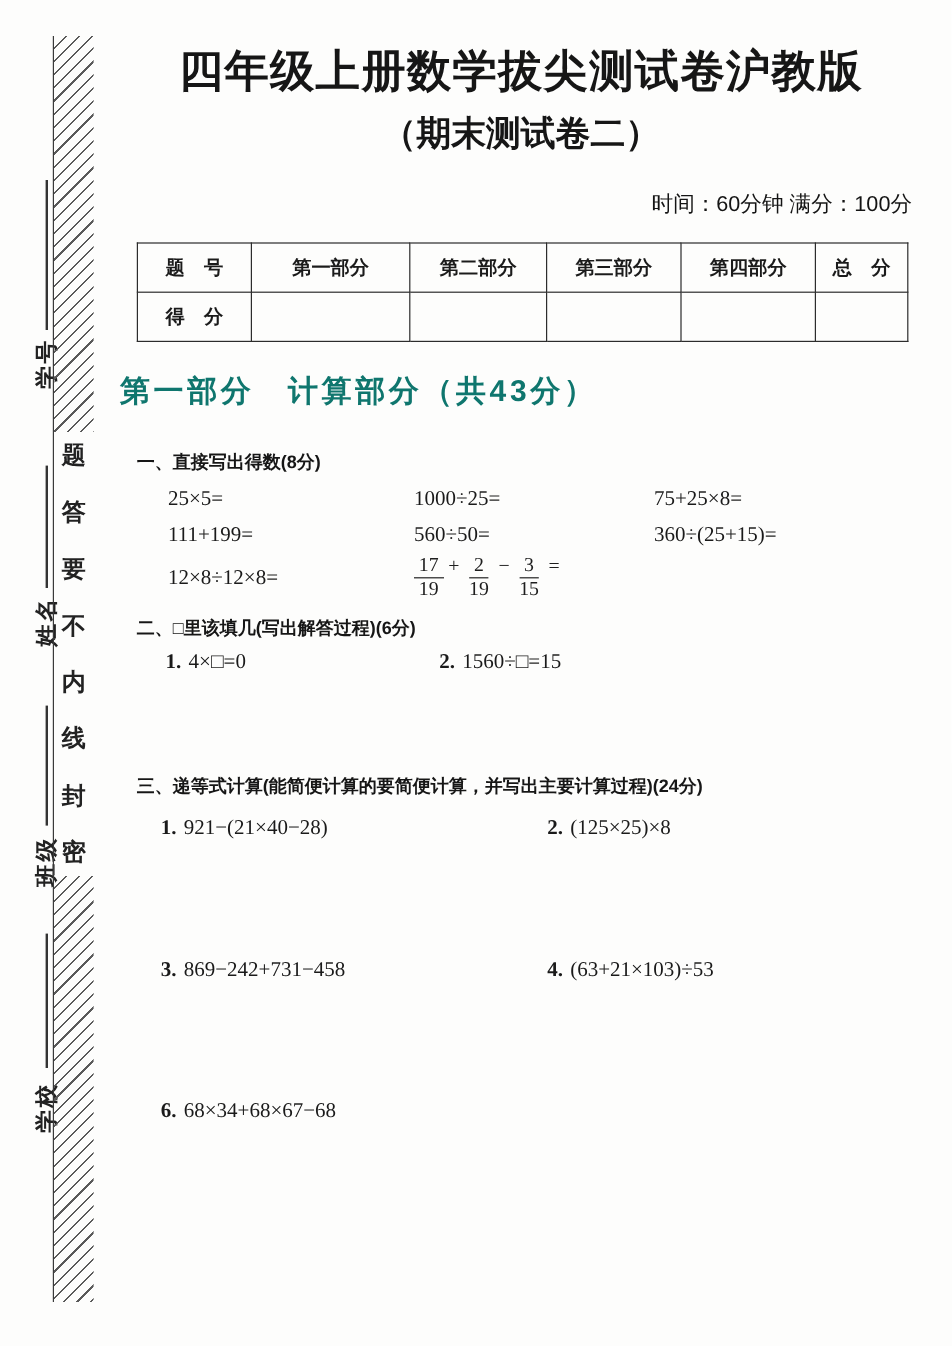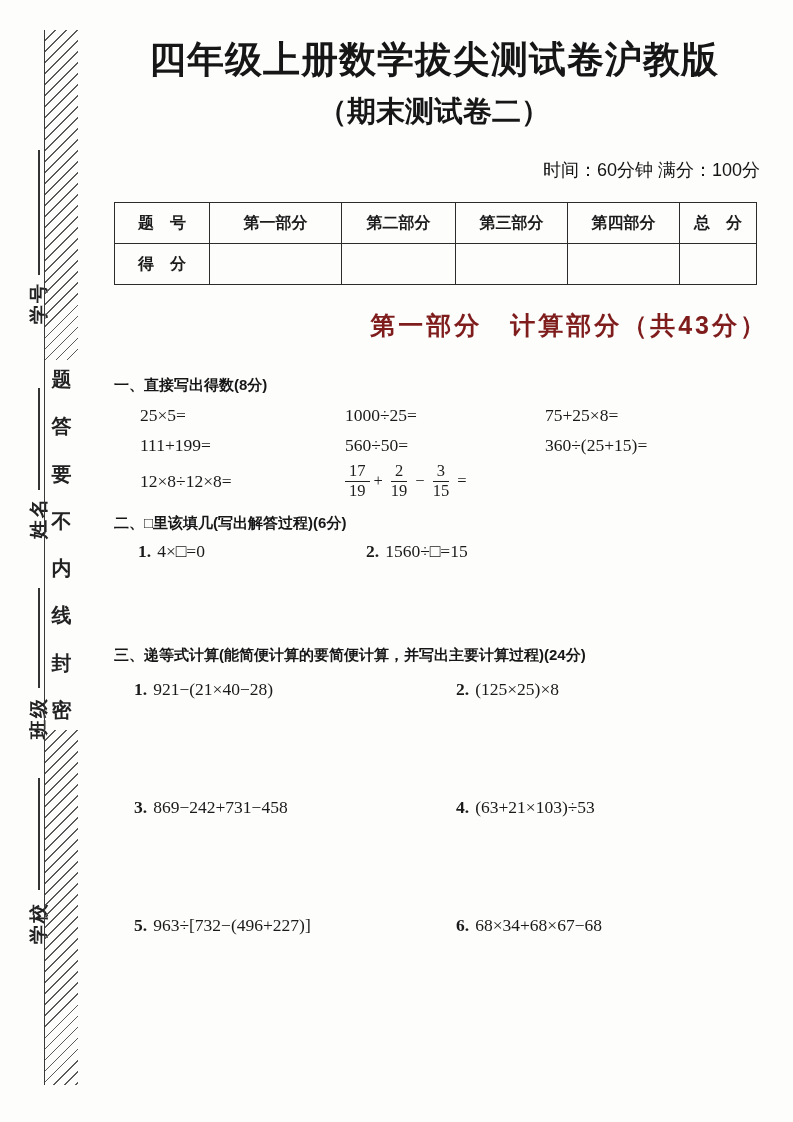--- a/index.html
+++ b/index.html
@@ -49,34 +49,34 @@
     border-collapse:collapse;margin:20px 8px 0 14px;width:642px;table-layout:fixed;
   }
   table.score td{
     border:1.6px solid #2c2c2c;height:38px;text-align:center;
     font-size:16px;font-weight:600;color:#1b1b1b;
   }
   col.c0{width:95px;}col.c1{width:132px;}col.c2{width:114px;}
   col.c3{width:112px;}col.c4{width:112px;}col.c5{width:77px;}
 
   .part-heading{
-    text-align:right;font-size:25px;font-weight:800;letter-spacing:3px;
-    margin-top:24px;color:#7f1d1d;
+    text-align:left;font-size:25px;font-weight:800;letter-spacing:3px;
+    margin-top:24px;color:#0f766e;
   }
 
   .sec-title{font-size:15px;font-weight:700;color:#161616;}
   .sec1-title{margin-top:34px;margin-left:14px;}
   .expr{font-family:"Liberation Serif","DejaVu Serif",serif;font-size:17.5px;color:#1a1a1a;}
 
   .grid3{
     display:grid;grid-template-columns:205px 200px 1fr;
     margin:10px 0 0 40px;row-gap:9px;align-items:center;
   }
   .frac-row{margin:6px 0 0 40px;display:grid;grid-template-columns:205px 1fr;align-items:center;}
-  .frac-expr{display:inline-flex;align-items:center;gap:4px;font-family:"Liberation Serif","DejaVu Serif",serif;font-size:16.5px;}
+  .frac-expr{display:inline-flex;gap:4px;font-family:"Liberation Serif","DejaVu Serif",serif;font-size:16.5px;}
   .frac{display:inline-flex;flex-direction:column;align-items:center;line-height:1.1;}
   .frac .fn{border-bottom:1.5px solid #222;padding:0 4px;}
   .frac .fd{padding:0 4px;}
 
   .sec2-title{margin-top:14px;margin-left:14px;}
   .grid2{
     display:grid;grid-template-columns:228px 1fr;
     margin:8px 0 0 38px;align-items:center;
   }
   .pnum{font-weight:700;font-family:"Liberation Serif","DejaVu Serif",serif;margin-right:6px;}
@@ -192,18 +192,17 @@
       <span class="expr"><b class="pnum">1.</b><span>4×□=0</span></span>
       <span class="expr"><b class="pnum">2.</b><span>1560÷□=15</span></span>
     </div>
 
     <div class="sec-title sec3-title">三、递等式计算(能简便计算的要简便计算，并写出主要计算过程)(24分)</div>
     <div class="grid-work">
       <span class="expr prob"><b class="pnum">1.</b><span>921−(21×40−28)</span></span>
       <span class="expr prob"><b class="pnum">2.</b><span>(125×25)×8</span></span>
       <span class="expr prob"><b class="pnum">3.</b><span>869−242+731−458</span></span>
       <span class="expr prob"><b class="pnum">4.</b><span>(63+21×103)÷53</span></span>
-      <span class="expr prob"><b class="pnum">5.</b><span>963÷[732−(496+227)]</span></span>
       <span class="expr prob"><b class="pnum">6.</b><span>68×34+68×67−68</span></span>
     </div>
 
   </div>
 </div>
 
 </body></html>

